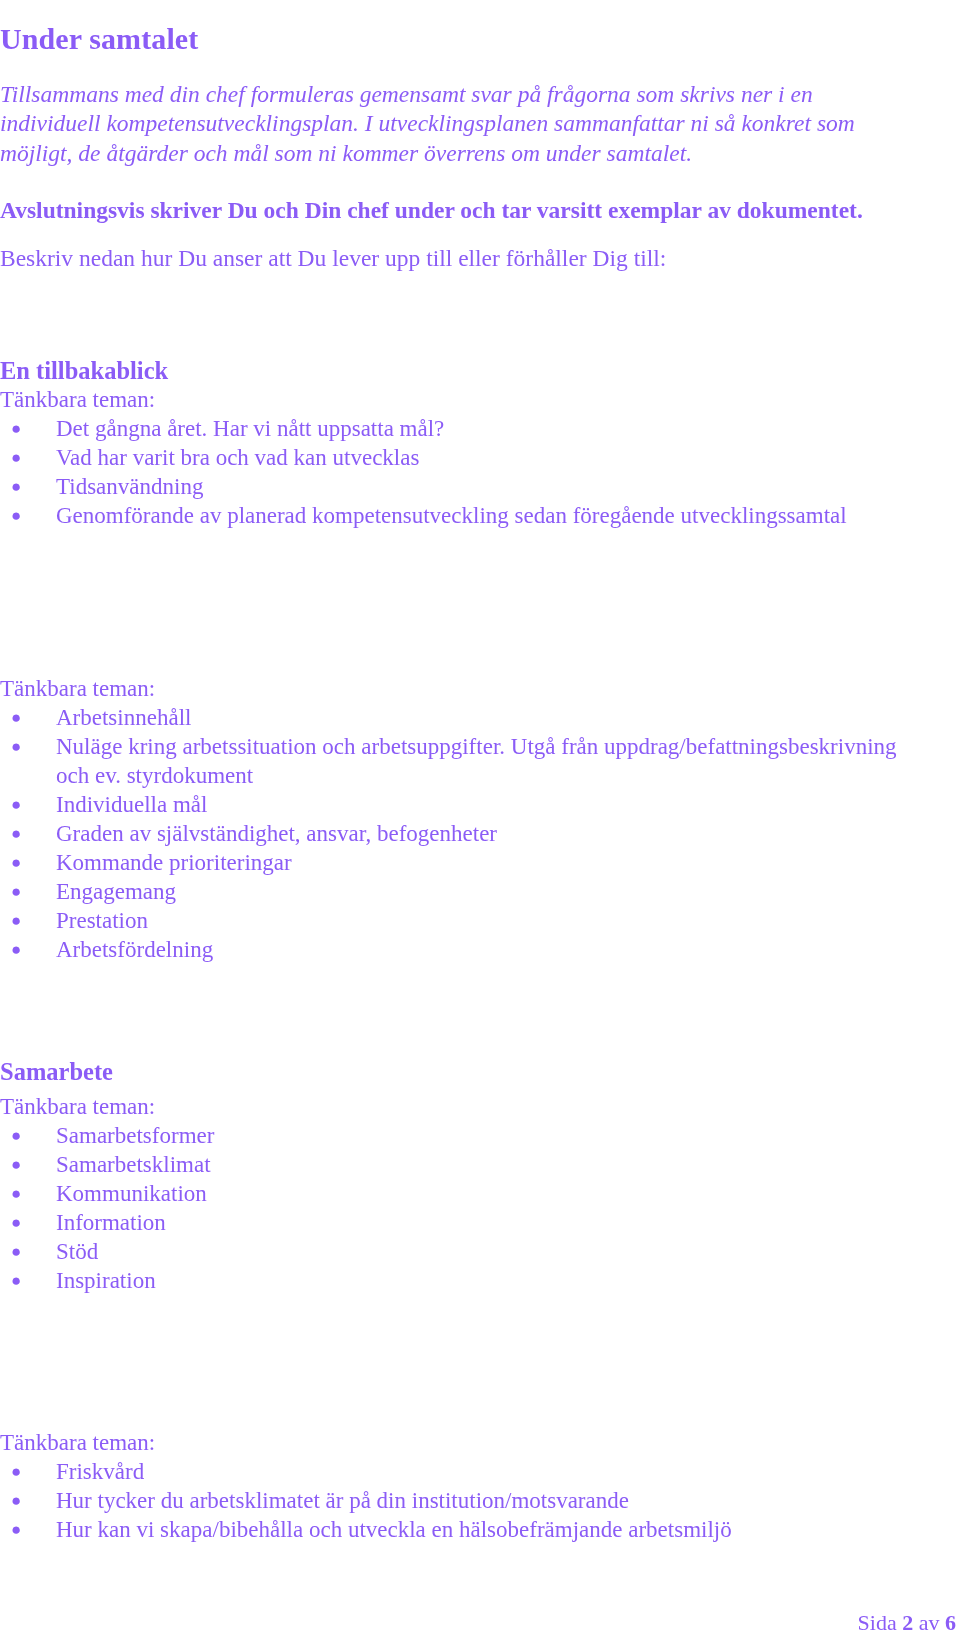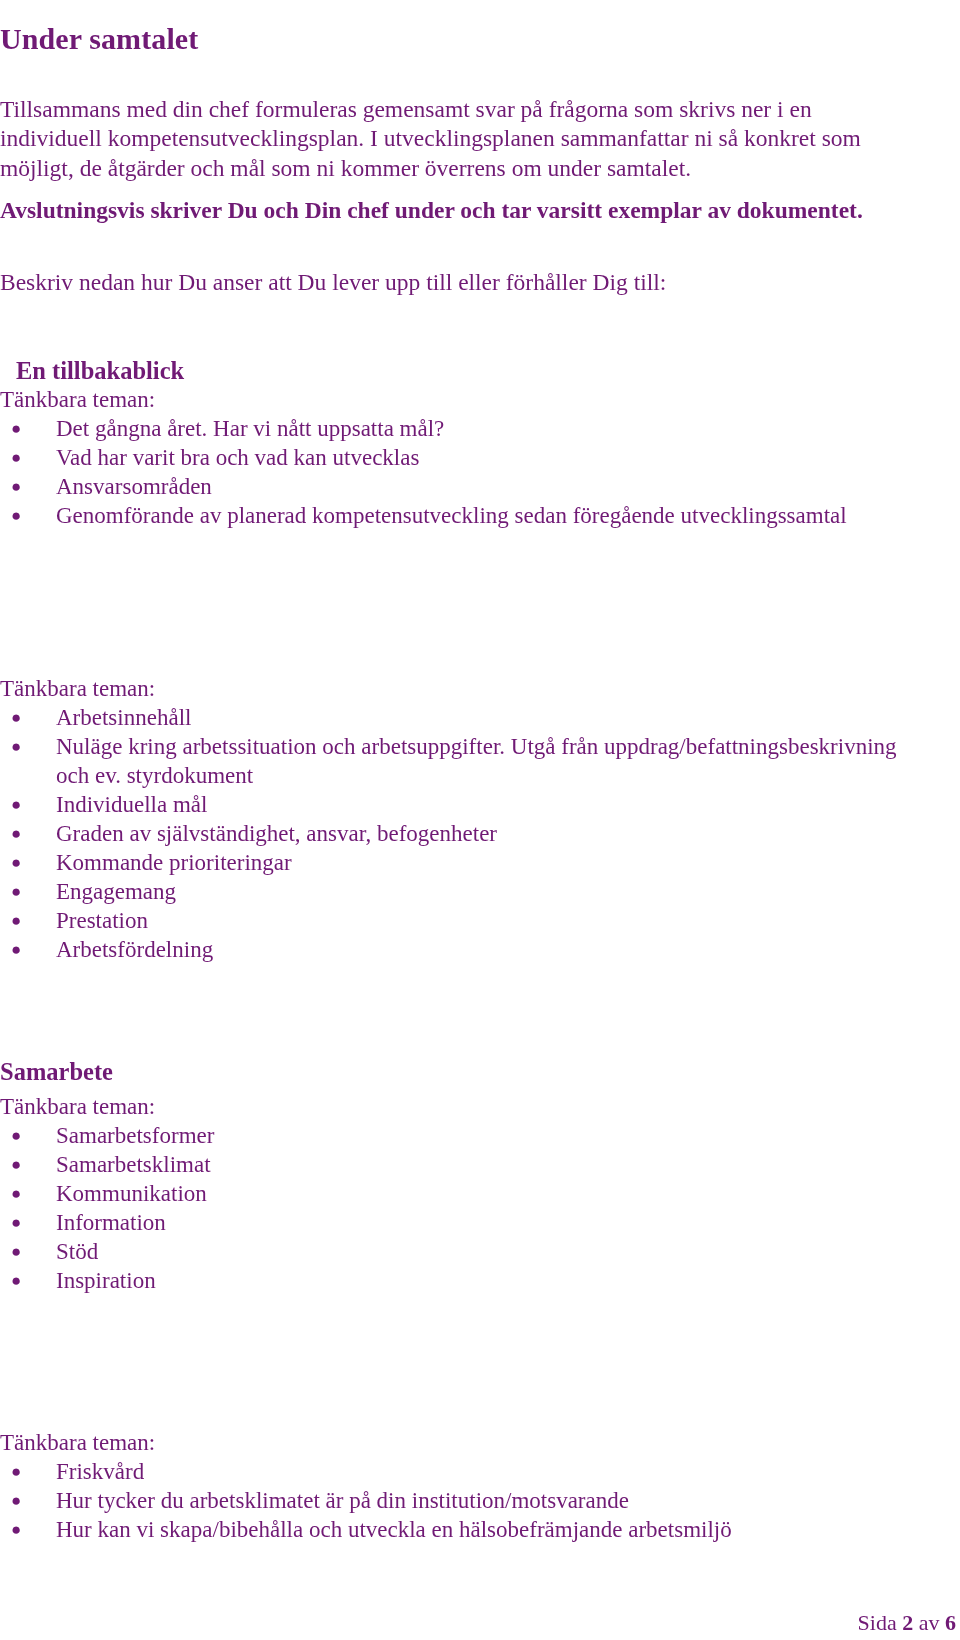--- a/index.html
+++ b/index.html
@@ -7,21 +7,21 @@
     margin: 0;
     padding: 0;
     background: #ffffff;
   }
   .page {
     position: relative;
     width: 960px;
     height: 1640px;
     margin: 0 auto;
     background: #ffffff;
-    color: #701a75;
+    color: #8b5cf6;
     font-family: "Liberation Serif", "DejaVu Serif", serif;
     overflow: hidden;
     box-sizing: border-box;
   }
 
   
   .doc-title {
     position: absolute;
     left: 0;
     top: 2px;
@@ -34,34 +34,34 @@
 
   
   .para {
     position: absolute;
     left: 0;
     width: 912px;
     font-size: 23.5px;
     line-height: 29.5px;
     text-align: left;
   }
-  .para.p1 { top: 71px; }
+  .para.p1 { top: 56px; font-style: italic; }
   .para.p2 { top: 172px; font-weight: bold; }
-  .para.p3 { top: 244px; }
+  .para.p3 { top: 220px; }
 
   
   .section-heading {
     position: absolute;
     left: 0;
     font-size: 24.5px;
     font-weight: bold;
     line-height: 1.15;
     white-space: nowrap;
   }
-  .h-tillbakablick { top: 337px; padding-left: 16px; }
+  .h-tillbakablick { top: 337px; }
   .h-ansvar        { top: 616px; }
   .h-samarbete     { top: 1038px; }
   .h-arbetsmiljo   { top: 1374px; }
 
   
   .teman-label {
     position: absolute;
     left: 0;
     font-size: 23px;
     line-height: 29px;
@@ -135,21 +135,21 @@
       <li>
         <span class="dot">●</span>
         <span class="txt">Det gångna året. Har vi nått uppsatta mål?</span>
       </li>
       <li>
         <span class="dot">●</span>
         <span class="txt">Vad har varit bra och vad kan utvecklas</span>
       </li>
       <li>
         <span class="dot">●</span>
-        <span class="txt">Ansvarsområden</span>
+        <span class="txt">Tidsanvändning</span>
       </li>
       <li>
         <span class="dot">●</span>
         <span class="txt">Genomförande av planerad kompetensutveckling sedan föregående utvecklingssamtal</span>
       </li>
     </ul>
 
   <div class="teman-label tl-2">Tänkbara teman:</div>
   <ul class="bullets bl-2">
       <li>

